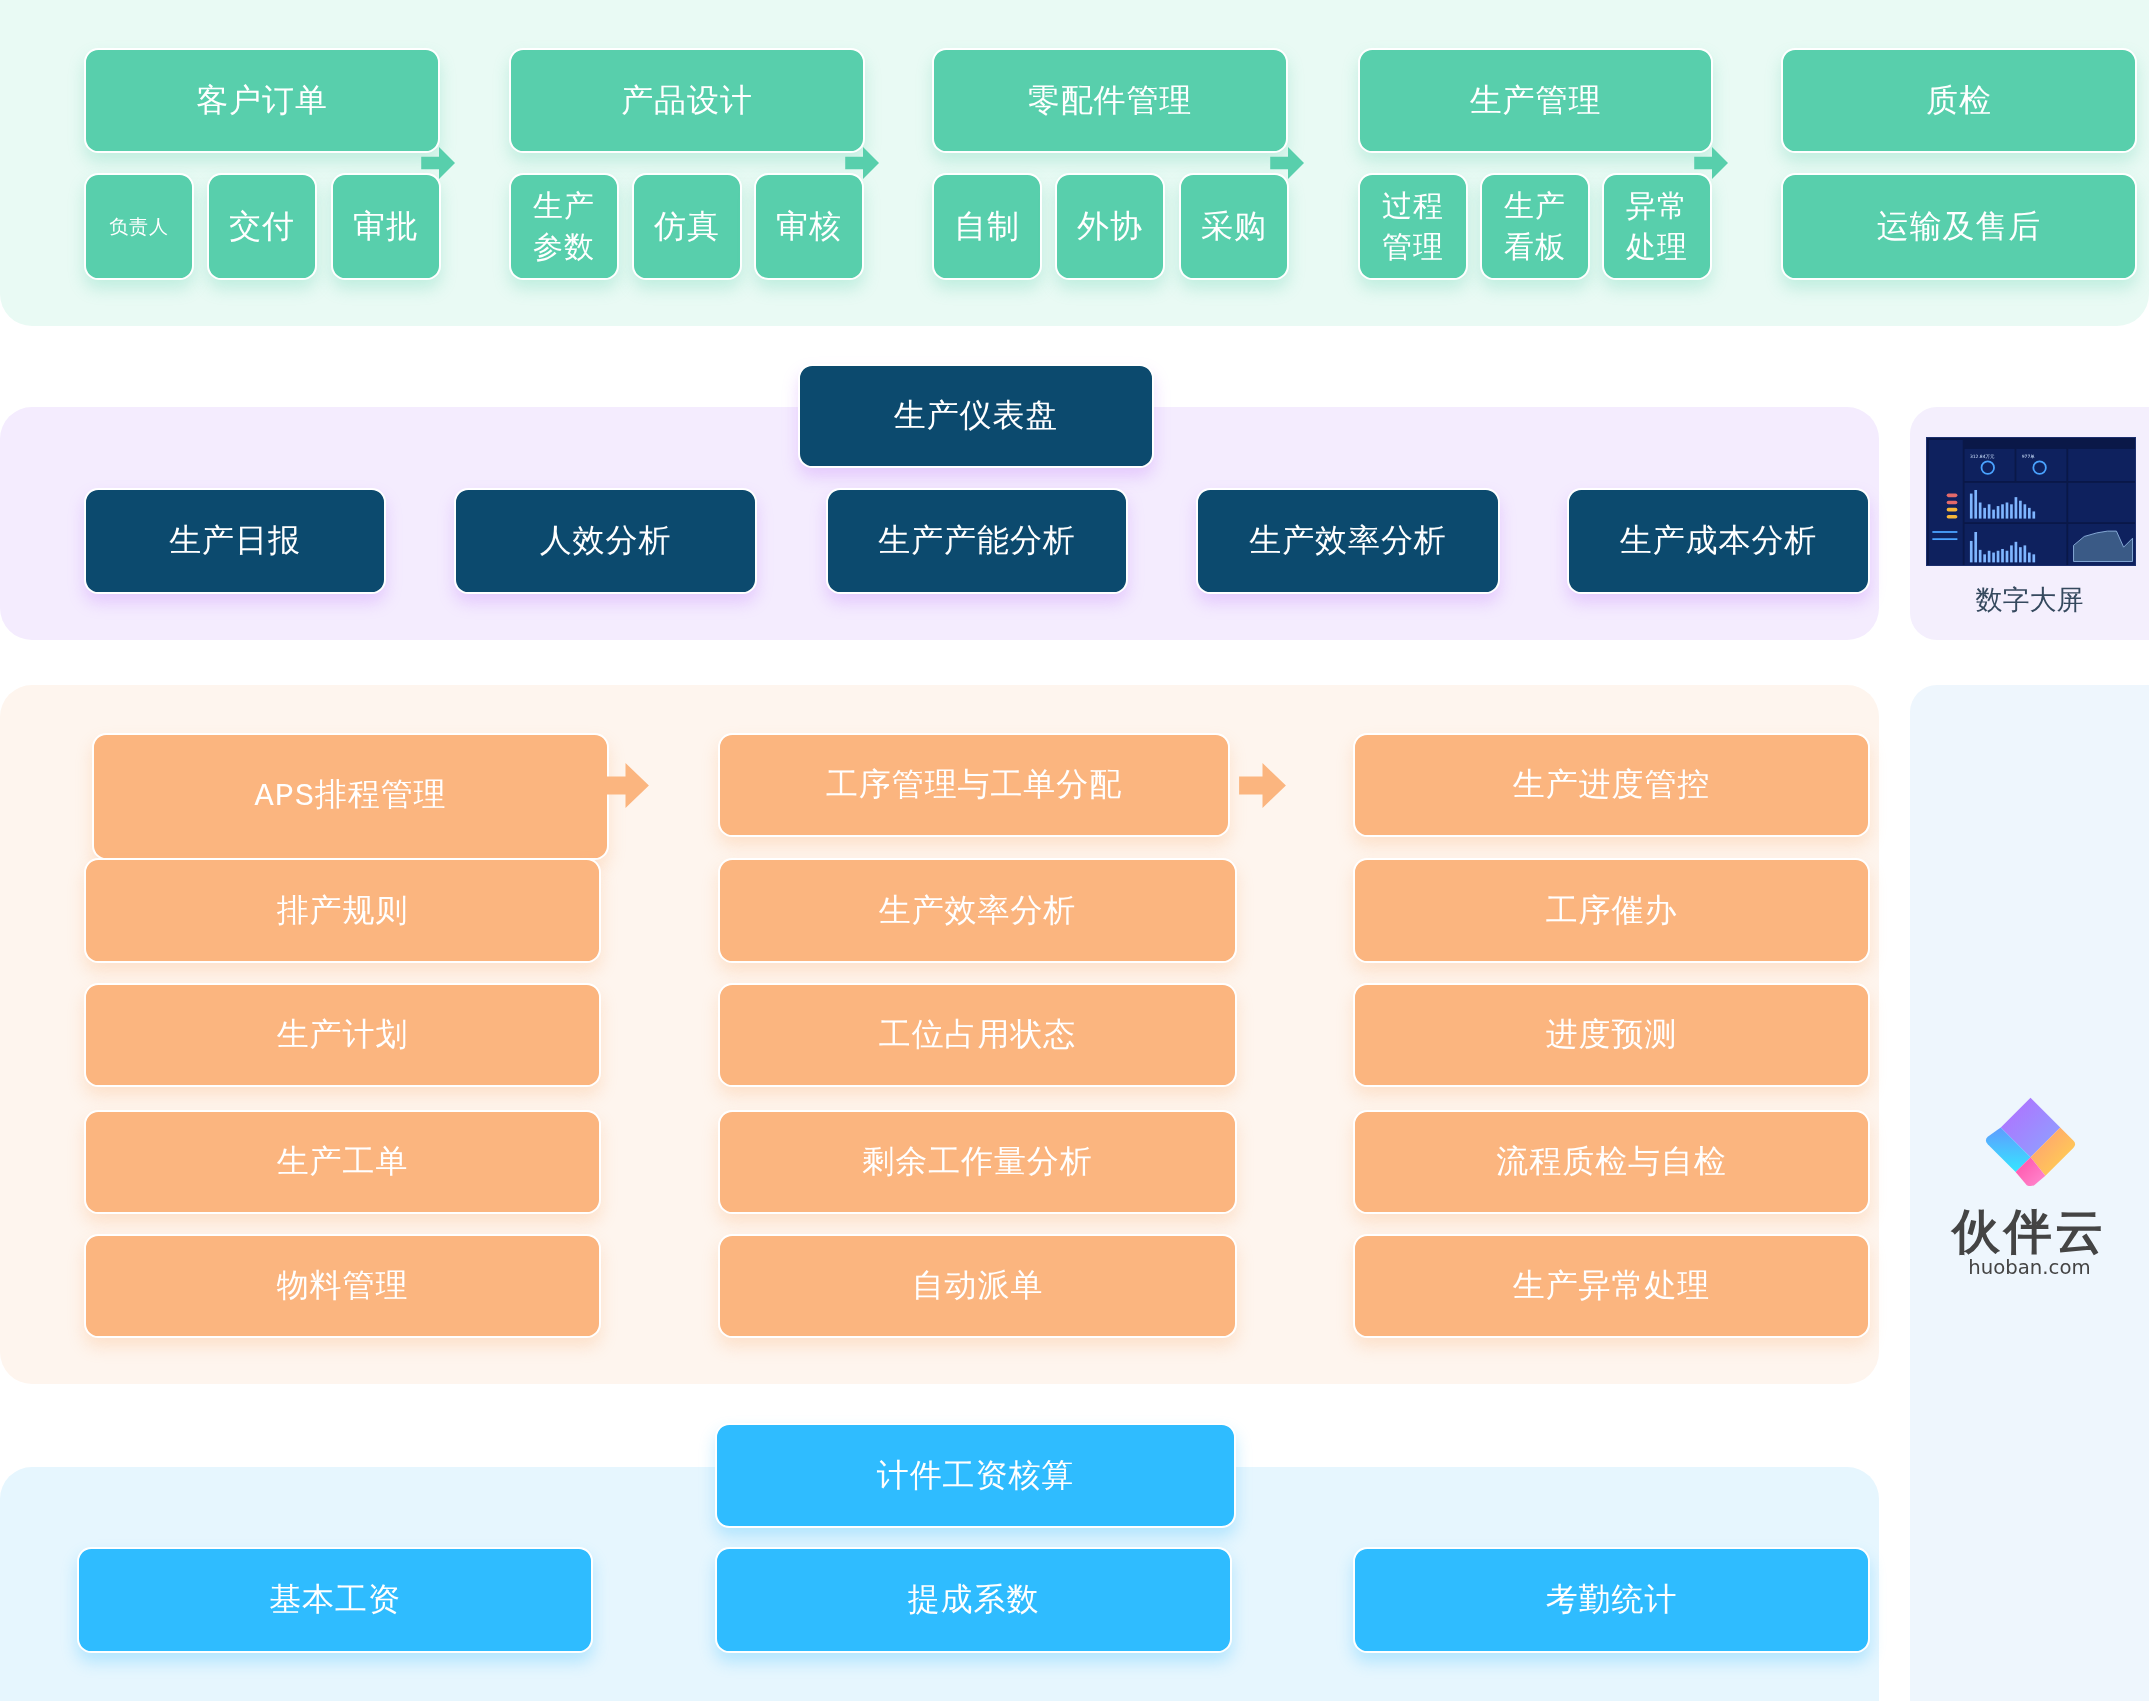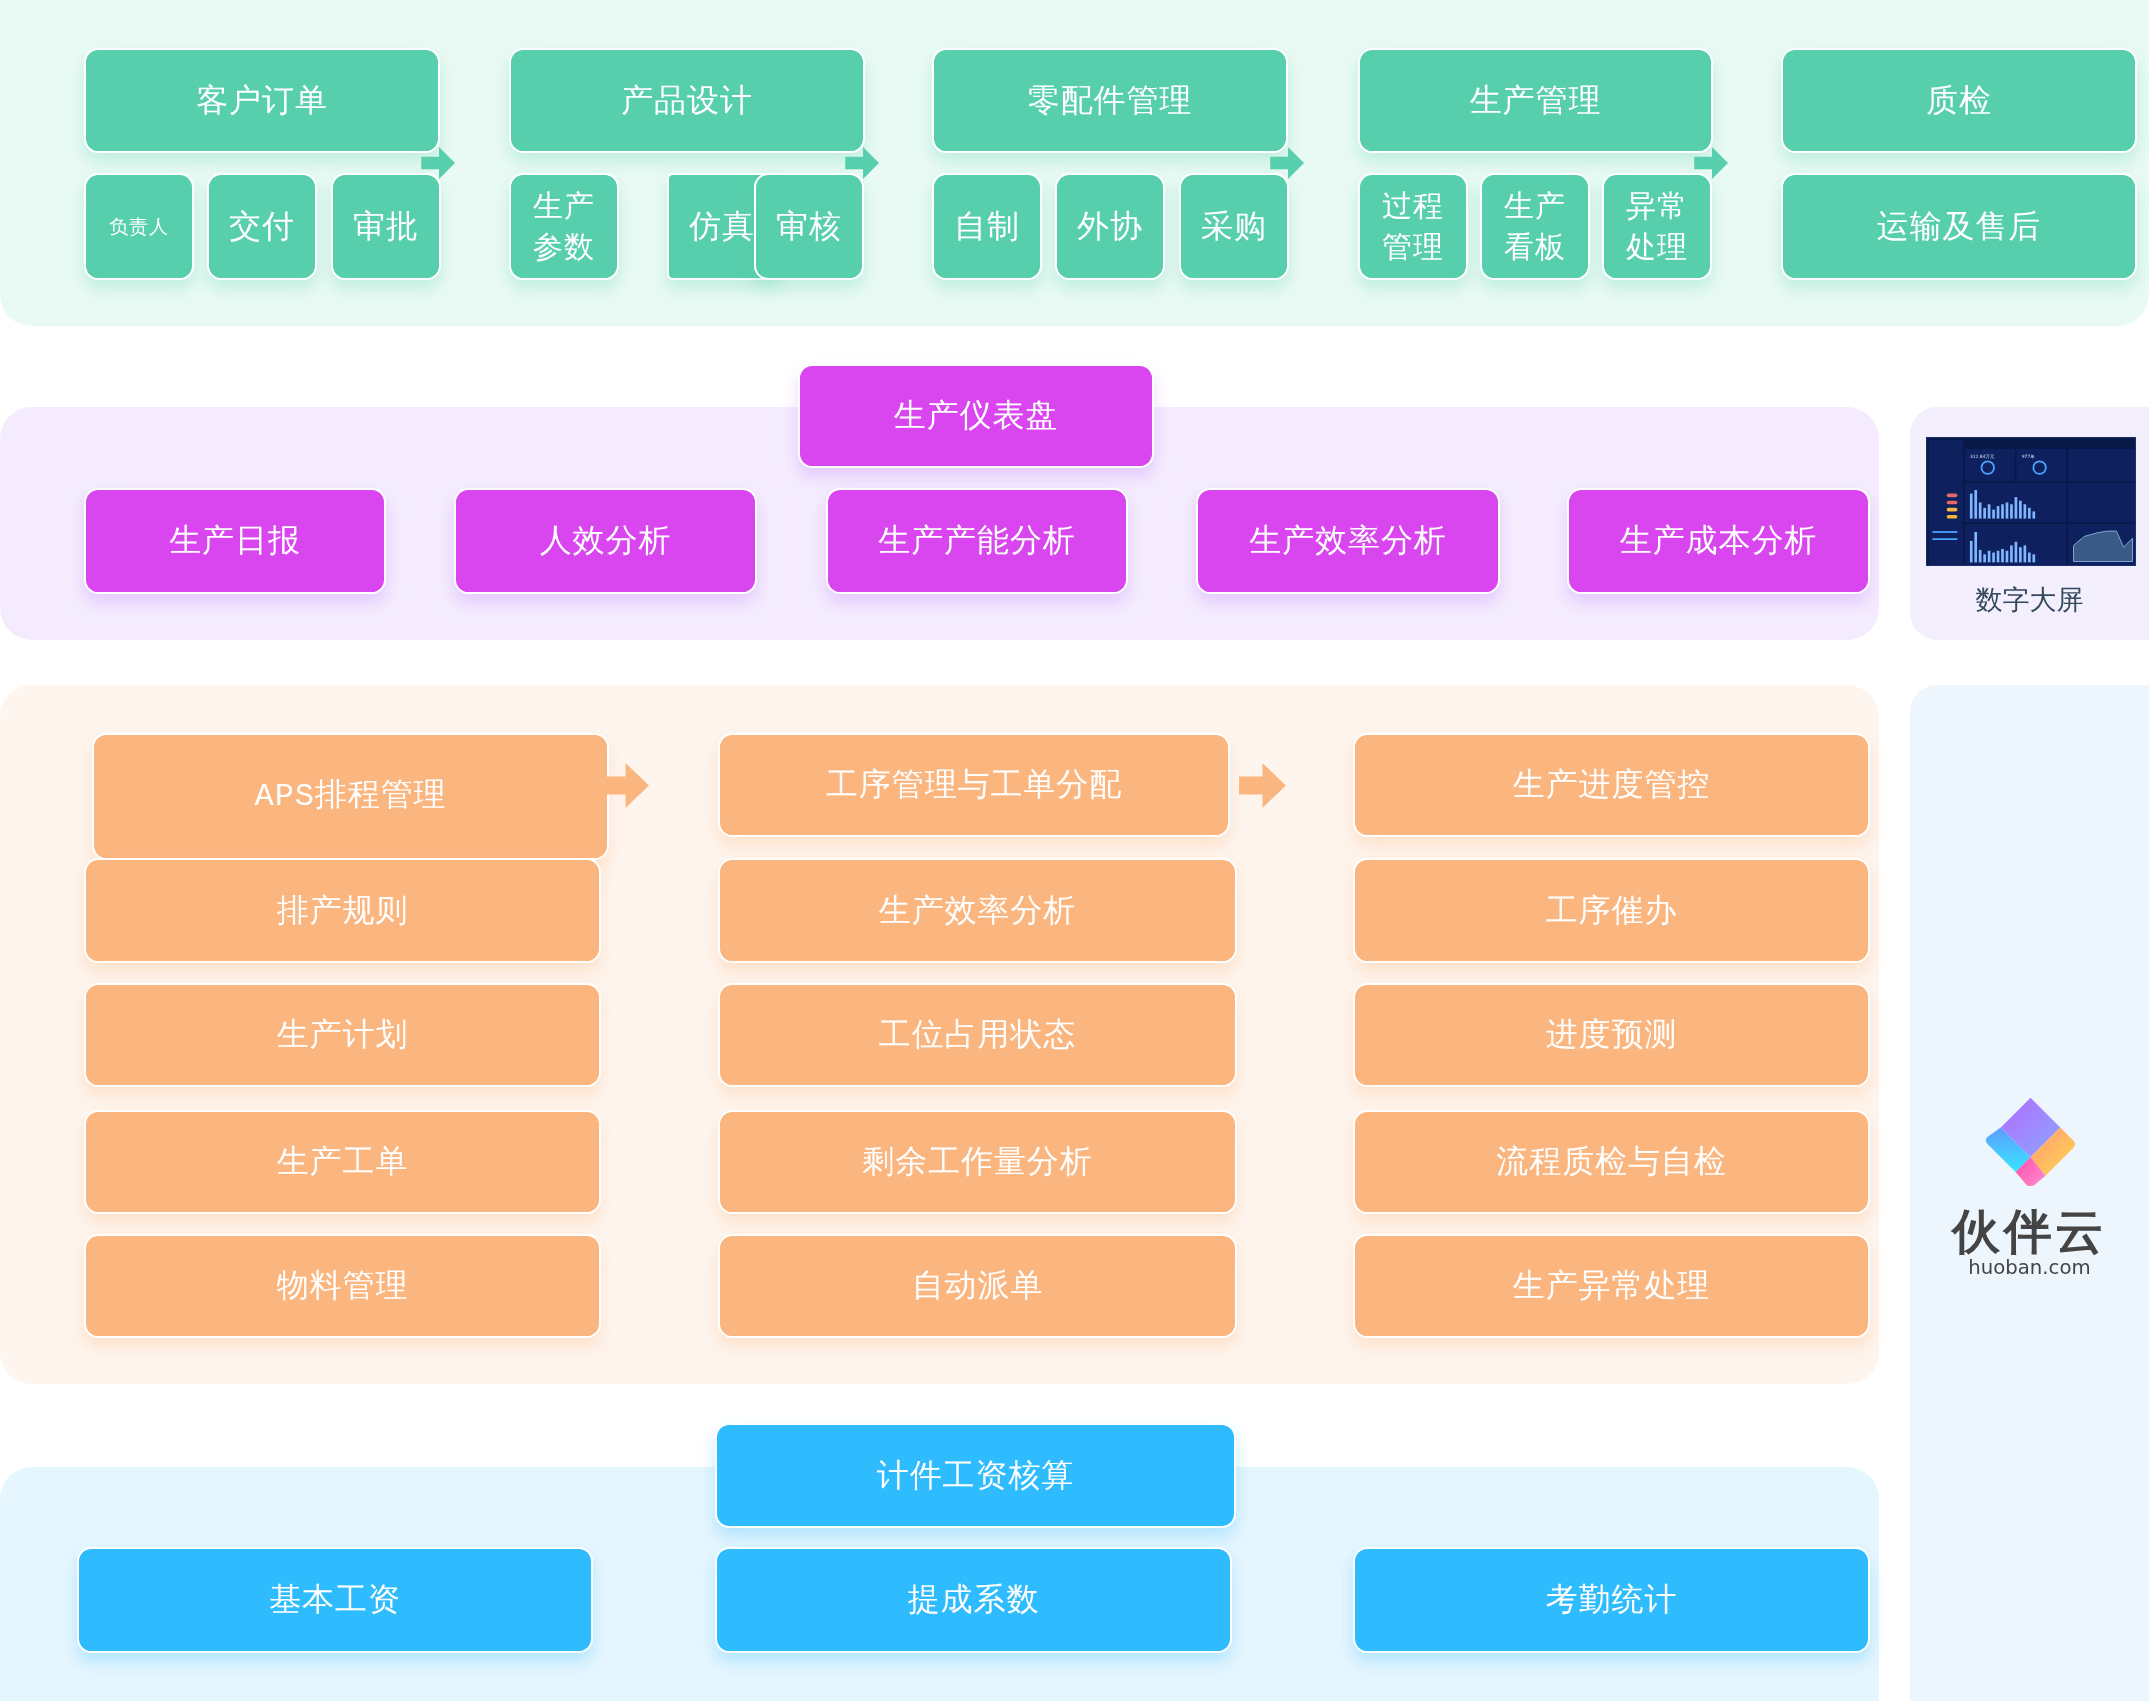--- a/index.html
+++ b/index.html
@@ -6,21 +6,21 @@
   html, body { width: 2149px; height: 1702px; background: #ffffff; overflow: hidden; }
   body { position: relative; font-family: "DejaVu Sans", "Liberation Sans", sans-serif; }
   .abs { position: absolute; }
   .panel { position: absolute; border-radius: 32px; }
   .box {
     position: absolute; display: flex; align-items: center; justify-content: center;
     color: #ffffff; text-align: left; border: 2.7px solid #ffffff; border-radius: 14.3px;
     font-size: 32px; line-height: 1.35; letter-spacing: 0.9px; margin-left: 36px;
   }
   .green { background: #58CFAC; box-shadow: 0 9px 16px rgba(88,207,172,0.28); }
-  .purple { background: #d946ef; box-shadow: 0 9px 16px rgba(189,115,253,0.28); }
+  .purple { background: #0c4a6e; box-shadow: 0 9px 16px rgba(189,115,253,0.28); }
   .orange { background: #FBB57F; box-shadow: 0 9px 16px rgba(251,181,127,0.30); }
   .blue { background: #2FBCFF; box-shadow: 0 9px 16px rgba(47,188,255,0.28); }
   .small { font-size: 30px; }
   .tiny { font-size: 19px; }
   .arrow { position: absolute; }
   .thumb { position: absolute; background: #0b1a4a; border: 0.9px solid #1c2f6e; overflow: hidden; }
 </style>
 </head>
 <body>
 
@@ -33,21 +33,21 @@
 
 <div class="arrow" style="left:421px;top:147px;">
   <svg width="36" height="32" viewBox="0 0 40 36">
       <path d="M0 11 H20 V0 L38 18 L20 36 V25 H0 Z" fill="#58CFAC"></path>
     </svg>
 </div>
 
 <div class="box green" style="left:473px;top:48px;width:356px;height:105px;">产品设计</div>
 <div class="box green small" style="left:473px;top:173px;width:110px;height:107px;white-space:pre-line;">生产
 参数</div>
-<div class="box green" style="left:631px;top:173px;width:110px;height:107px;border-radius:6px;">仿真</div>
+<div class="box green" style="left:596px;top:173px;width:110px;height:107px;">仿真</div>
 <div class="box green" style="left:718px;top:173px;width:110px;height:107px;">审核</div>
 
 <div class="arrow" style="left:845px;top:147px;">
   <svg width="36" height="32" viewBox="0 0 40 36">
       <path d="M0 11 H20 V0 L38 18 L20 36 V25 H0 Z" fill="#58CFAC"></path>
     </svg>
 </div>
 
 <div class="box green" style="left:896px;top:48px;width:356px;height:105px;">零配件管理</div>
 <div class="box green" style="left:896px;top:173px;width:110px;height:107px;">自制</div>

